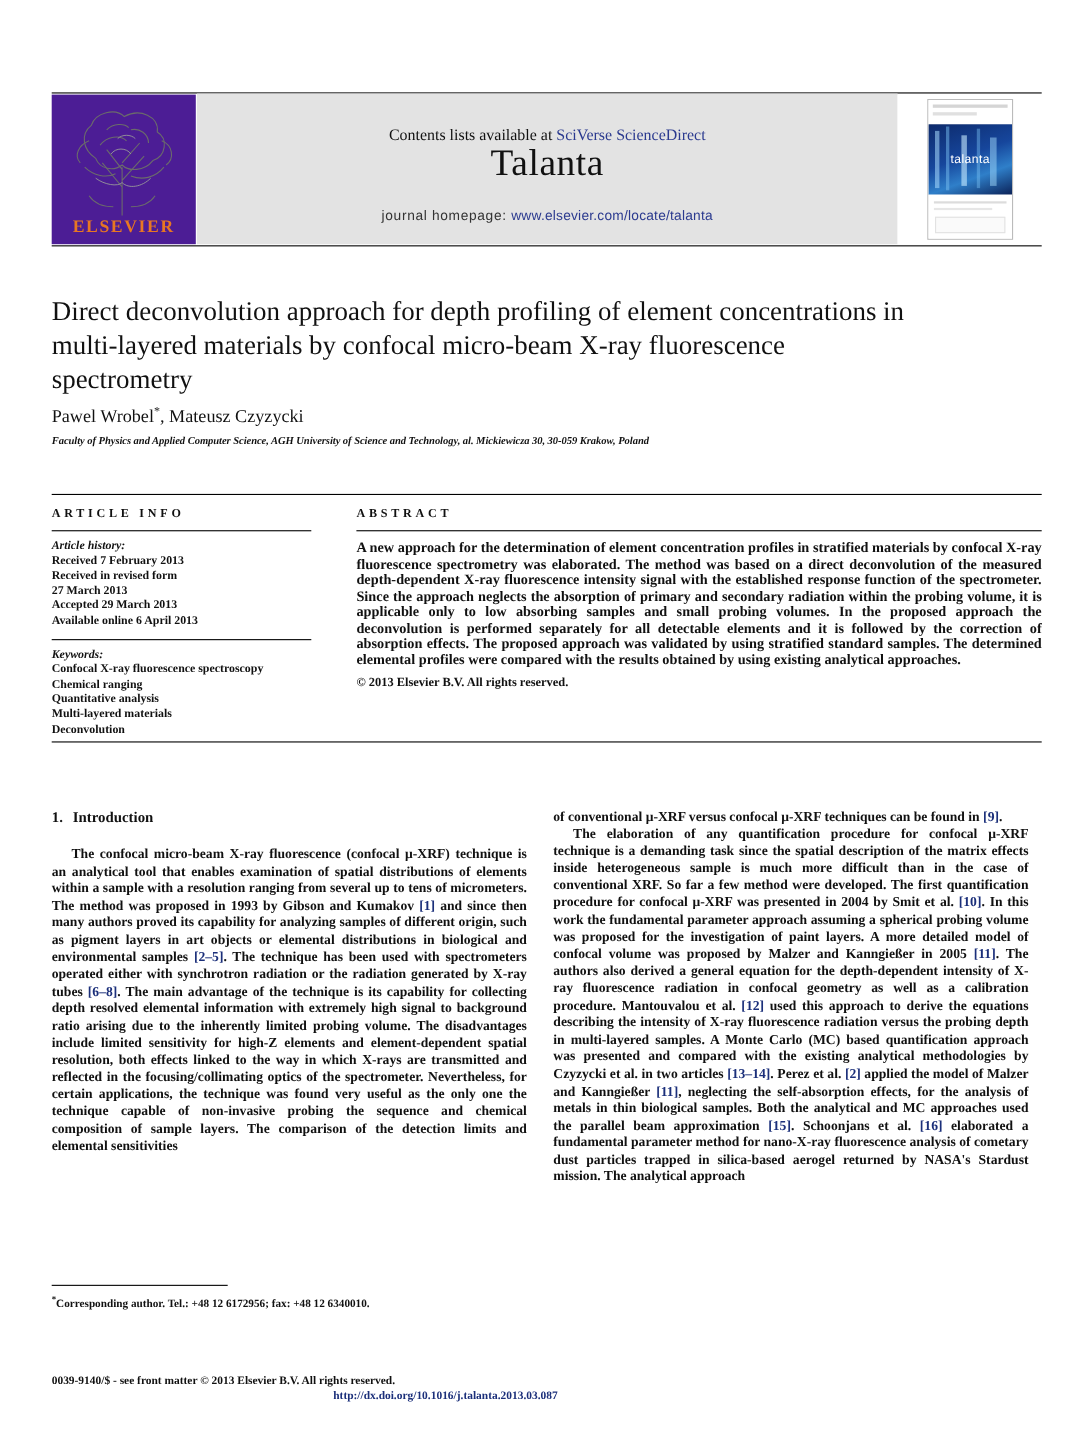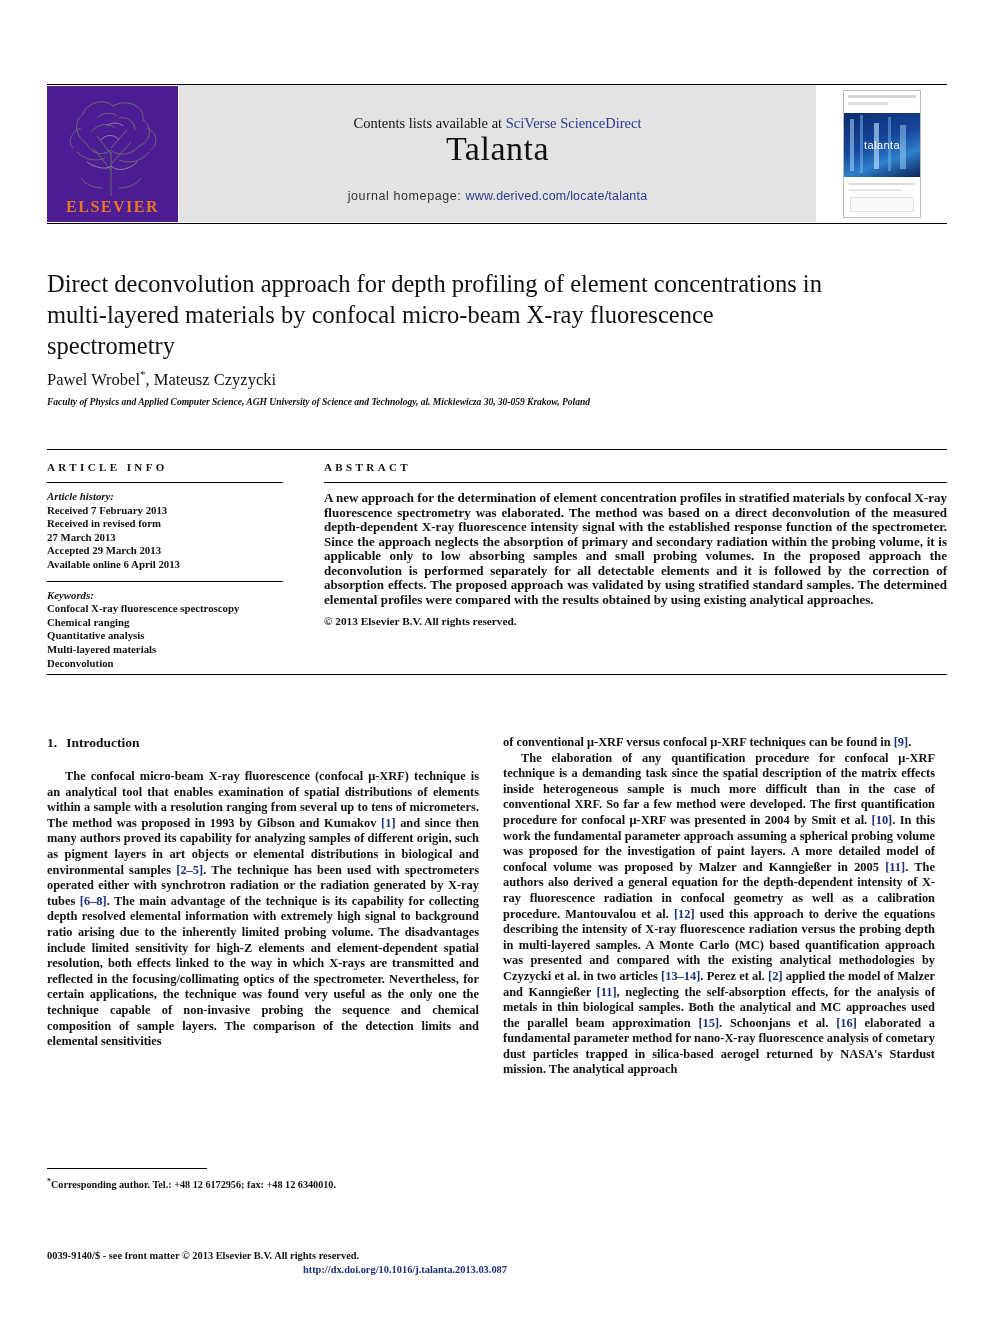--- a/index.html
+++ b/index.html
@@ -384,21 +384,21 @@
       </svg>
       <div class="elsevier-word">ELSEVIER</div>
     </div>
 
     <div class="masthead-inner">
       <div class="contents-line">
         <span>Contents lists available at </span><span class="link">SciVerse ScienceDirect</span>
       </div>
       <div class="journal-name">Talanta</div>
       <div class="homepage-line">
-        <span>journal homepage: </span><span class="link">www.derived.com/locate/talanta</span>
+        <span>journal homepage: </span><span class="link">www.elsevier.com/locate/talanta</span>
       </div>
     </div>
 
     <div class="cover">
       <div class="cover-img">
         <div class="cover-top">
           <div class="cover-top-bars"></div>
           <div class="cover-top-bars2"></div>
         </div>
         <div class="cover-blue">

